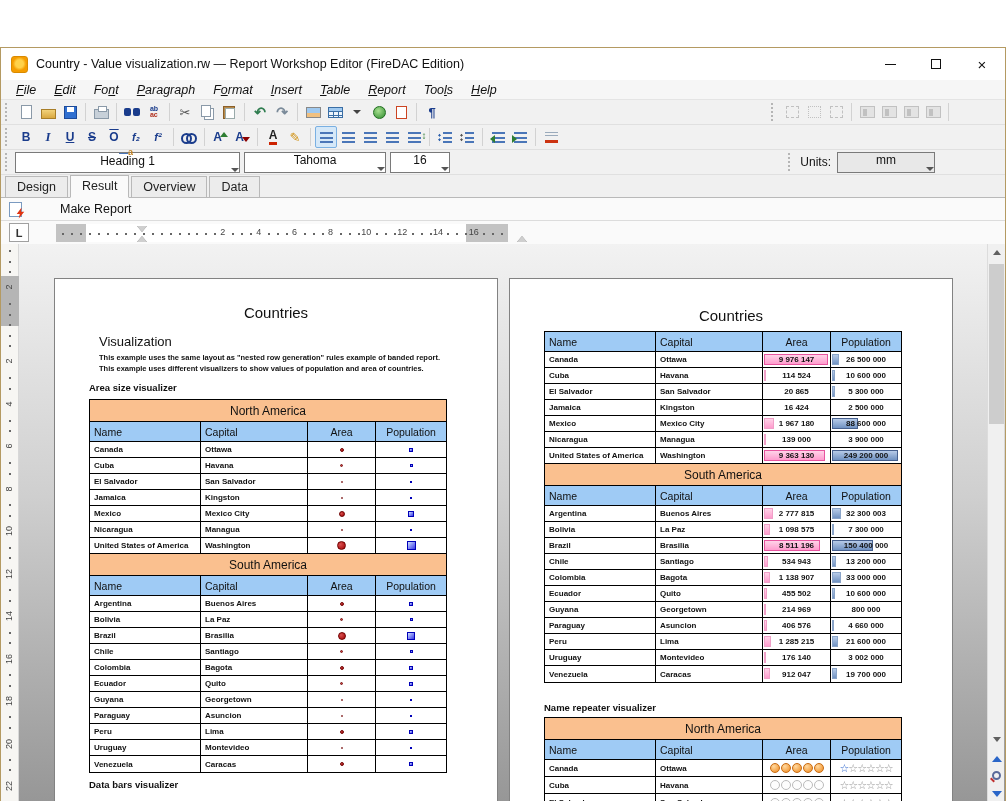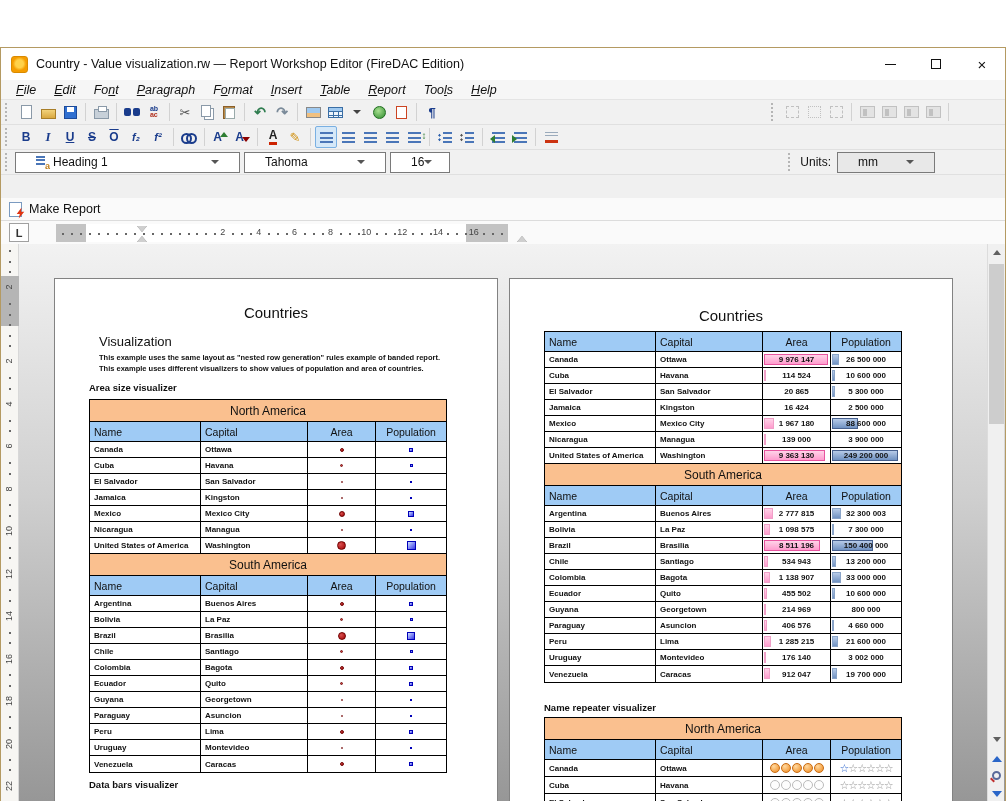--- a/index.html
+++ b/index.html
@@ -75,34 +75,34 @@
   .i-ls{position:relative;}
   .i-ls::after{content:"↕";position:absolute;right:-6px;top:-2px;color:#2e7d32;font-size:10px;}
   .i-ul{width:14px;height:11px;background-image:radial-gradient(circle,#2f62ad 1.1px,transparent 1.3px),repeating-linear-gradient(to bottom,#4a76b8 0 2px,transparent 2px 4.5px);background-size:3px 4.5px,9px 11px;background-position:0 1px,5px 0;background-repeat:repeat-y,no-repeat;}
   .i-ol{width:14px;height:11px;background-image:radial-gradient(circle,#555 1.1px,transparent 1.3px),repeating-linear-gradient(to bottom,#4a76b8 0 2px,transparent 2px 4.5px);background-size:3px 4.5px,9px 11px;background-position:0 1px,5px 0;background-repeat:repeat-y,no-repeat;}
   .i-outdent,.i-indent{position:relative;}
   .i-outdent::after{content:"";position:absolute;left:-2px;top:3px;border-top:4px solid transparent;border-bottom:4px solid transparent;border-right:5px solid #2e7d32;}
   .i-indent::after{content:"";position:absolute;left:-2px;top:3px;border-top:4px solid transparent;border-bottom:4px solid transparent;border-left:5px solid #2e7d32;}
   .i-bb{width:13px;height:11px;background:repeating-linear-gradient(to bottom,#9aaabb 0 1px,transparent 1px 3px) top/13px 6px no-repeat;border-bottom:3px solid #cc3311;}
 
   
-  .combo{height:21px;background:#fff;border:1px solid #7a7a7a;display:flex;align-items:center;font-size:12px;color:#111;padding:0 20px;position:relative;}
+  .combo{height:21px;background:#fff;border:1px solid #7a7a7a;display:flex;align-items:center;font-size:12px;color:#111;padding:0 0;position:relative;flex-direction:column;}
   .combo .chev{margin-left:auto;width:0;height:0;border-left:4px solid transparent;border-right:4px solid transparent;border-top:4px solid #555;}
   .combo.gray{background:#e8e8e8;}
   .styleicon{width:13px;height:12px;margin-right:4px;background:repeating-linear-gradient(to bottom,#4a76b8 0 1.6px,transparent 1.6px 3.5px) 0 0/9px 10px no-repeat;position:relative;}
   .styleicon::after{content:"a";position:absolute;right:-1px;bottom:-3px;font-size:9px;color:#c08020;font-weight:bold;}
   .units-label{font-size:12px;color:#111;margin:0 6px 0 2px;}
 
   
   .tabsrow{position:absolute;left:0;top:127px;width:100%;height:23px;background:#f0f0f0;border-bottom:1px solid #b9b9b9;display:flex;align-items:flex-end;padding-left:4px;}
   .tab{font-size:12.5px;color:#222;padding:3px 11px 4px;border:1px solid #b9b9b9;border-bottom:none;background:#ececec;margin-right:2px;height:21px;}
   .tab.active{background:#fafafa;height:23px;margin-bottom:-1px;border-bottom:1px solid #fafafa;}
 
   
-  .mkrow{position:absolute;left:0;top:150px;width:100%;height:23px;background:#fafafa;border-bottom:1px solid #dcdcdc;display:flex;align-items:center;padding-left:8px;}
+  .mkrow{position:absolute;left:0;top:150px;width:100%;height:23px;background:#fafafa;border-bottom:1px solid #dcdcdc;display:flex;align-items:center;padding-left:8px;gap:31px;}
   .mkicon{width:13px;height:15px;background:#fff;border:1px solid #7a9ac0;position:relative;margin-right:7px;}
   .mkbolt{position:absolute;right:-4px;bottom:-3px;width:9px;height:11px;background:#e03311;clip-path:polygon(62% 0,8% 58%,42% 58%,30% 100%,92% 38%,55% 38%);}
   .mklabel{font-size:12.5px;color:#111;}
 
   
   .rulerrow{position:absolute;left:0;top:173px;width:100%;height:23px;background:#fafafa;}
   .tabstop{position:absolute;left:8px;top:2px;width:20px;height:19px;background:#fff;border:1px solid #a0a0a0;font-size:11px;font-weight:bold;color:#333;display:flex;align-items:center;justify-content:center;}
   .hruler{position:absolute;left:55px;top:3px;width:452px;height:18px;background:#fff;}
   .hr-gray{position:absolute;top:0;height:18px;background:#c3c3c3;}
   .hr-num{position:absolute;top:3px;font-size:9px;color:#444;transform:translateX(-50%);}
@@ -394,20 +394,26 @@
     </div>
     <div style="flex:1"></div>
     <div class="grip"></div>
     <span class="units-label">Units:</span>
     <div class="combo gray" style="width:98px;margin-right:70px">
       <span>mm</span>
       <span class="chev"></span>
     </div>
   </div>
 
+  <div class="tabsrow" id="tabsrow">
+      <div class="tab">Design</div>
+      <div class="tab active">Result</div>
+      <div class="tab">Overview</div>
+      <div class="tab">Data</div>
+    </div>
 
   <div class="mkrow">
     <span class="mkicon">
         <span class="mkbolt"></span>
       </span>
     <span class="mklabel">Make Report</span>
   </div>
 
   <div class="rulerrow">
     <div class="tabstop">L</div>

